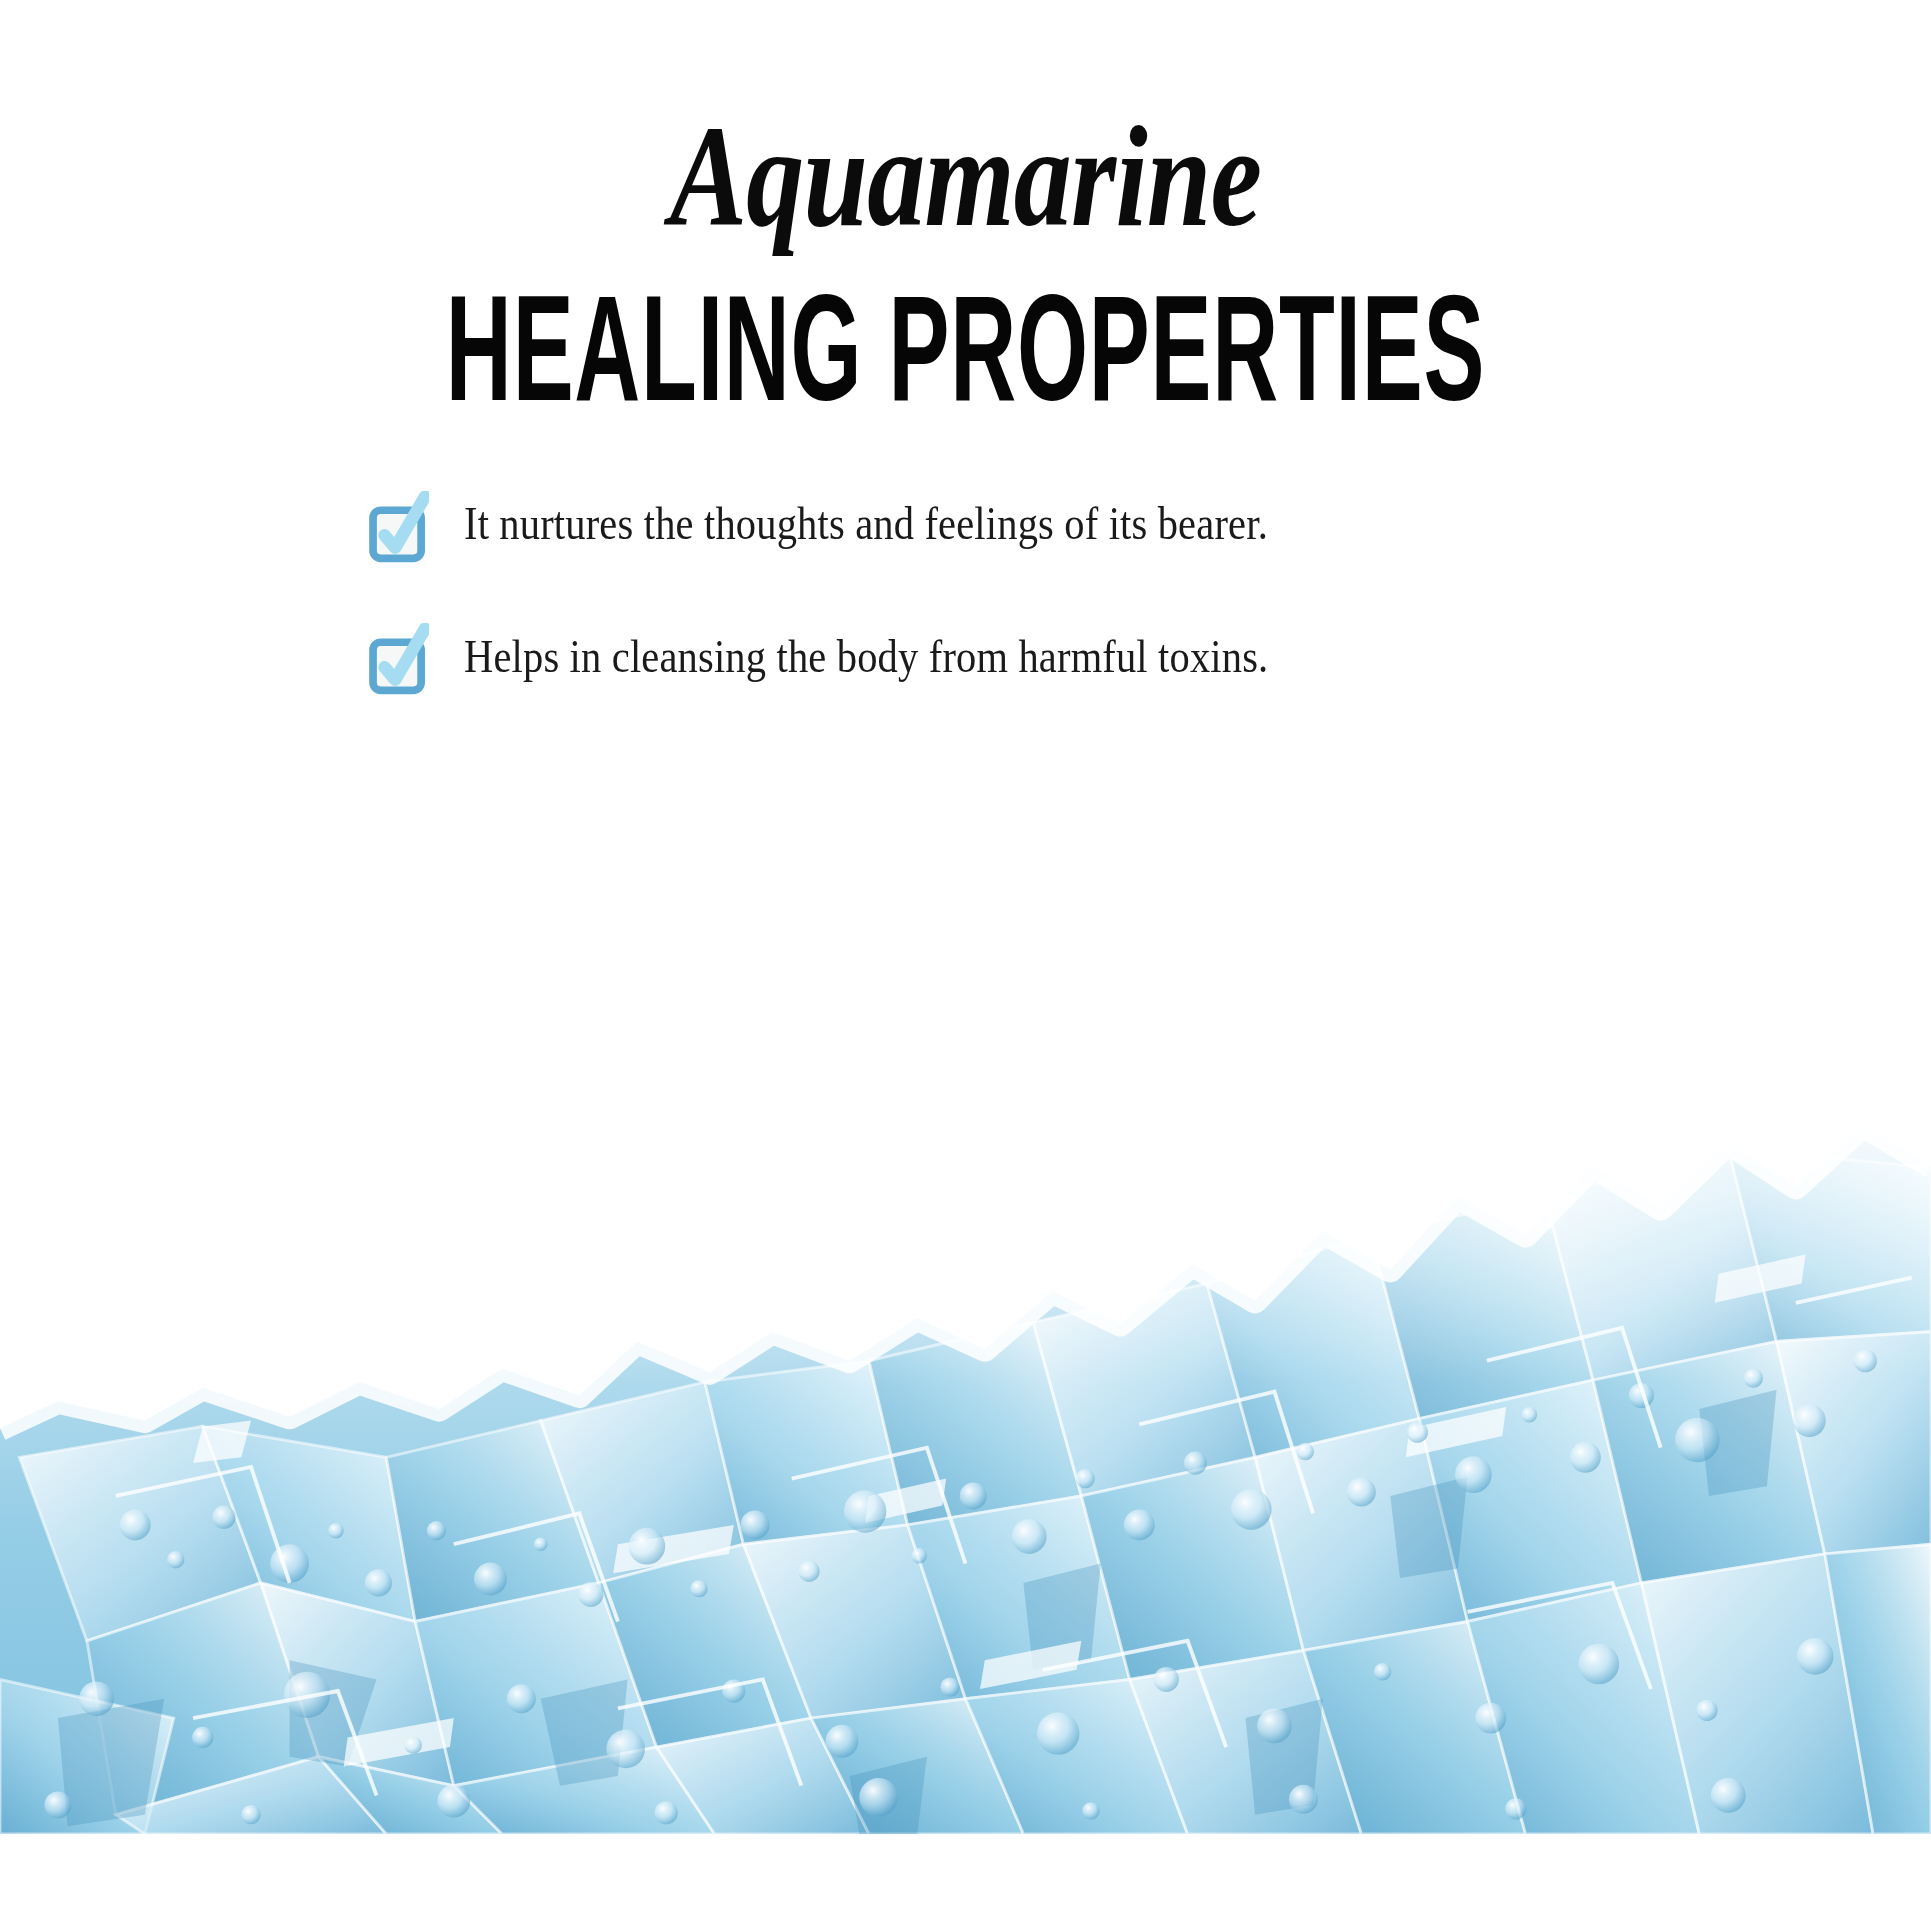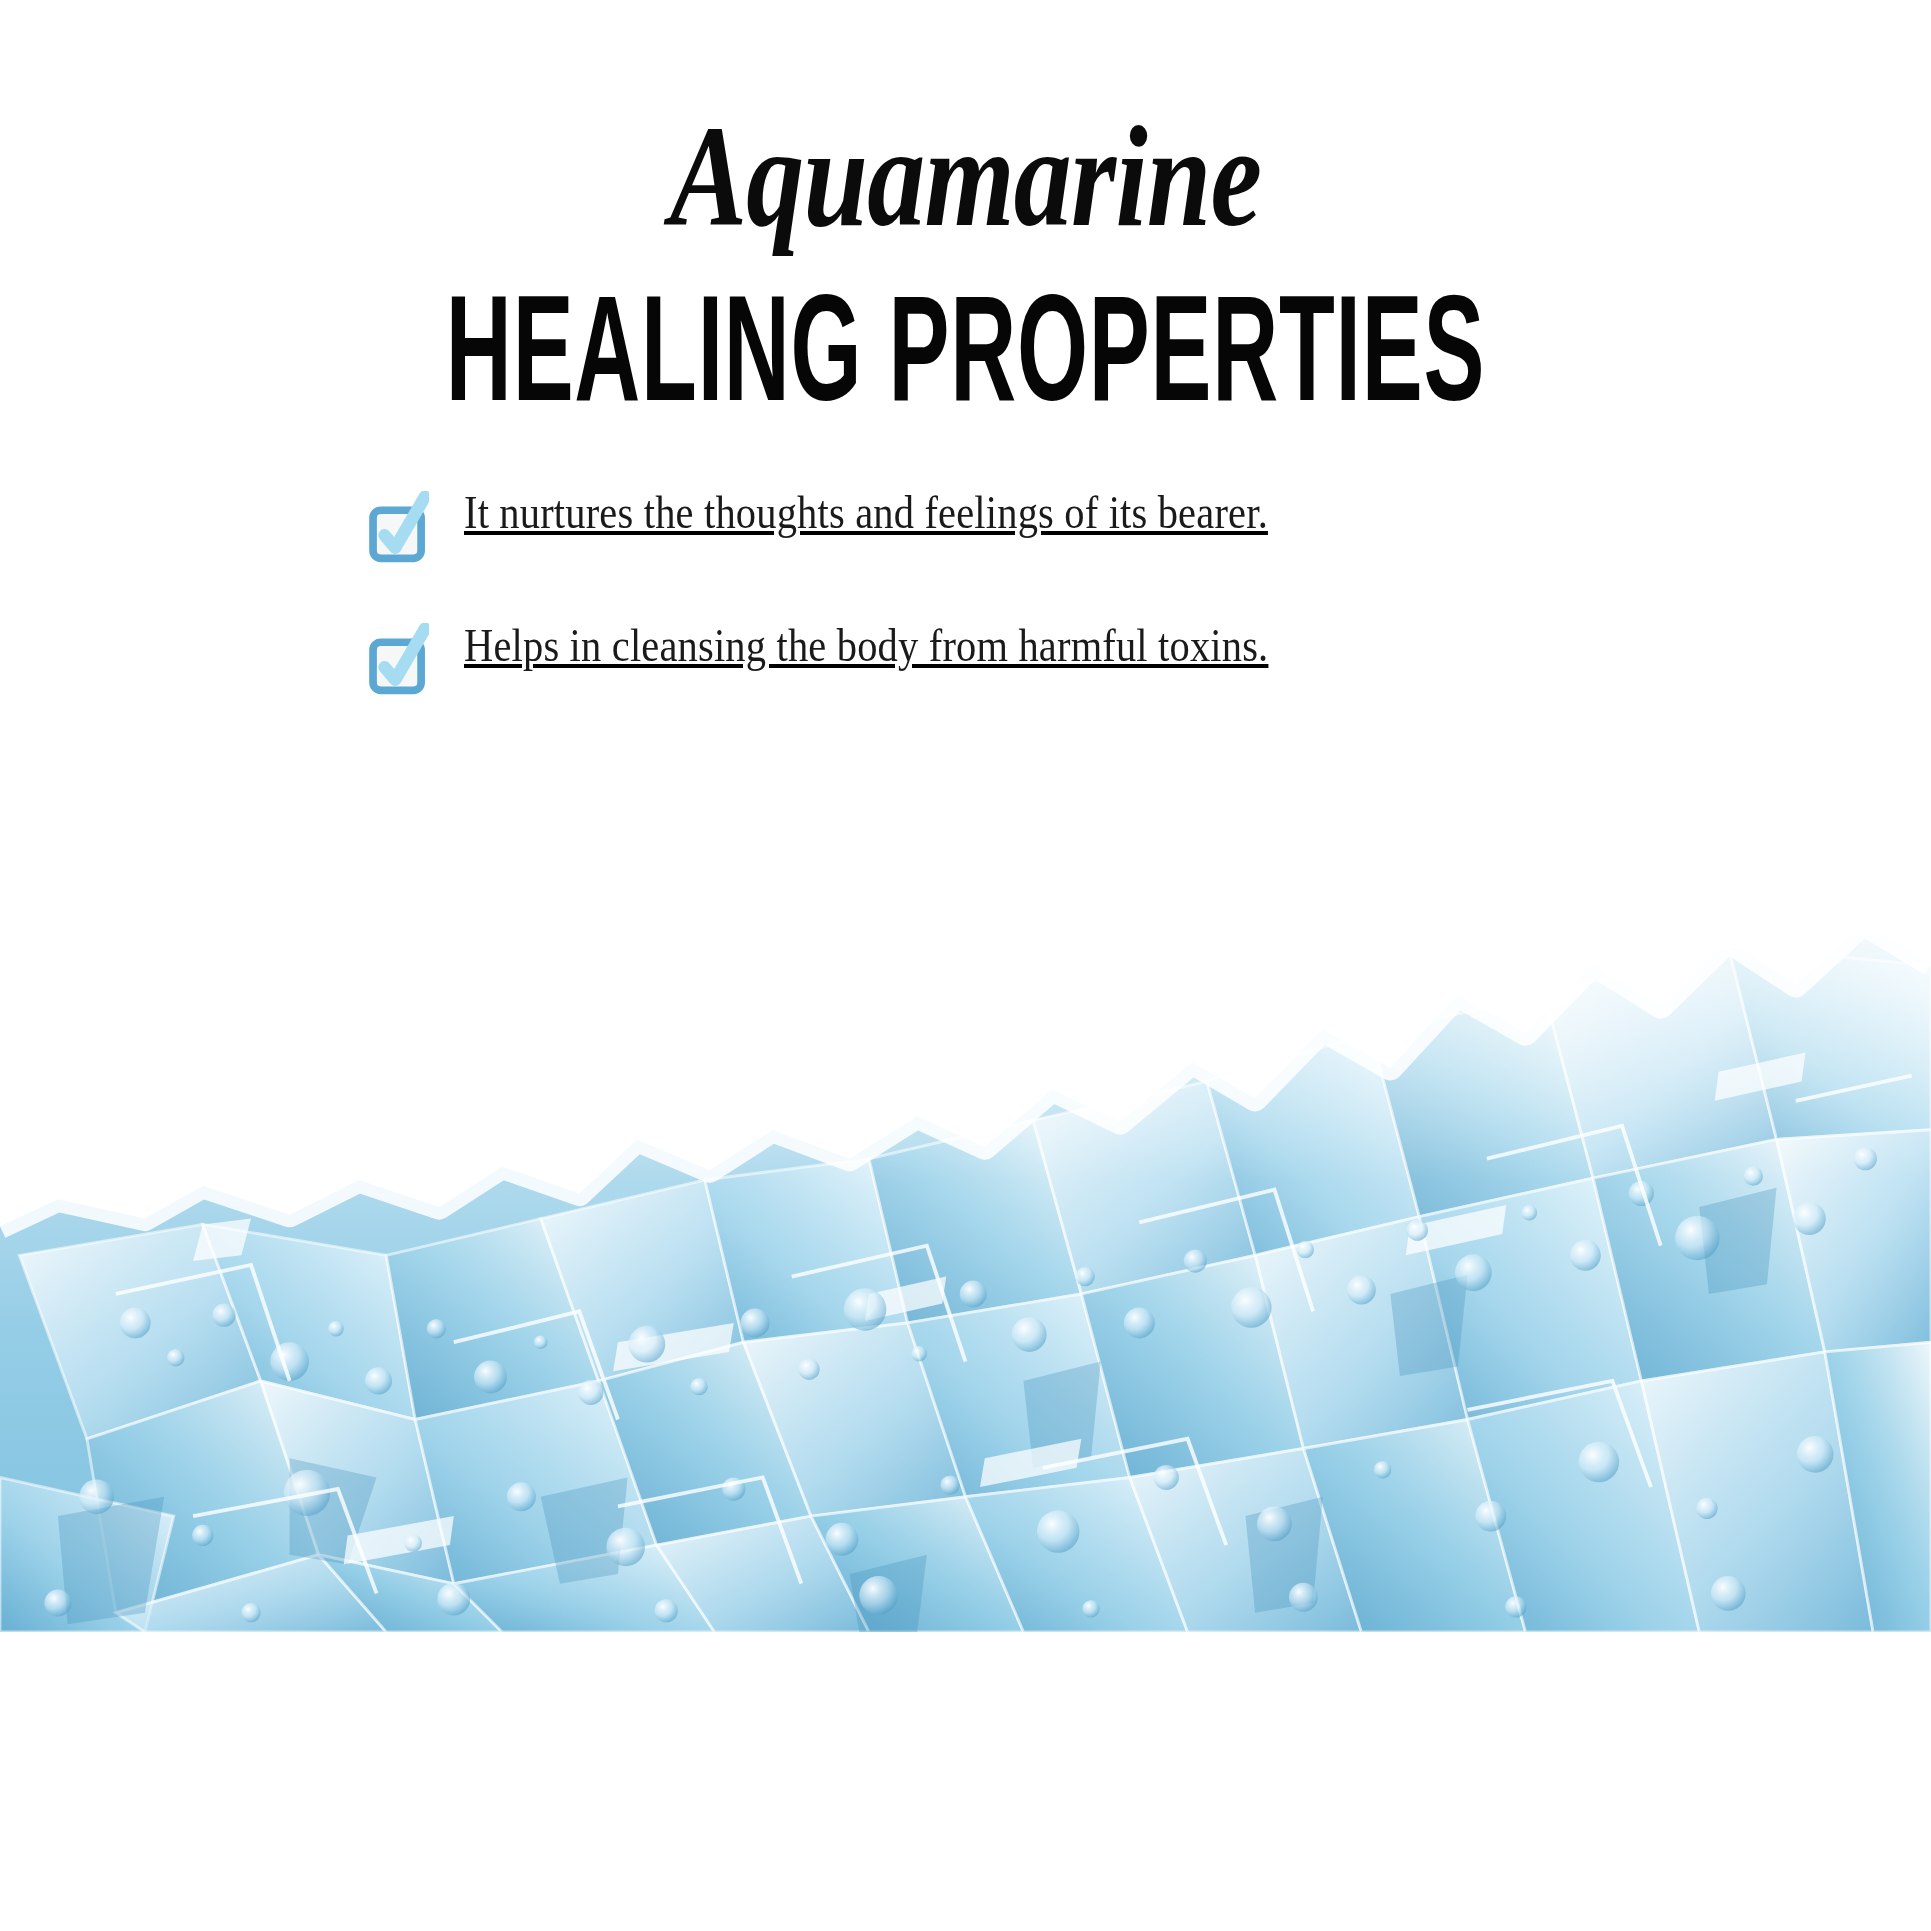--- a/index.html
+++ b/index.html
@@ -8,21 +8,21 @@
   body {
     background:#ffffff;
     font-family:"Liberation Serif", serif;
     overflow:hidden;
     position:relative;
   }
 
   .poster {
     position:relative;
     width:1931px;
-    height:1632px;
+    height:1834px;
     background:#ffffff;
     overflow:hidden;
   }
 
   
   .header {
     position:absolute;
     top:0; left:0; right:0;
     padding-top:104px;
     text-align:center;
@@ -56,23 +56,22 @@
   
   .list {
     position:absolute;
     top:483px;
     left:369px;
     right:116px;
     z-index:5;
   }
   .item {
     display:flex;
-    align-items:flex-start;
+    align-items:center;
     margin-bottom:50px;
-    text-decoration:underline;
   }
   .item.tight { margin-bottom:29px; }
 
   .cbox-wrap {
     position:relative;
     width:60px;
     min-width:60px;
     height:75px;
     margin-top:7.7px;
   }

